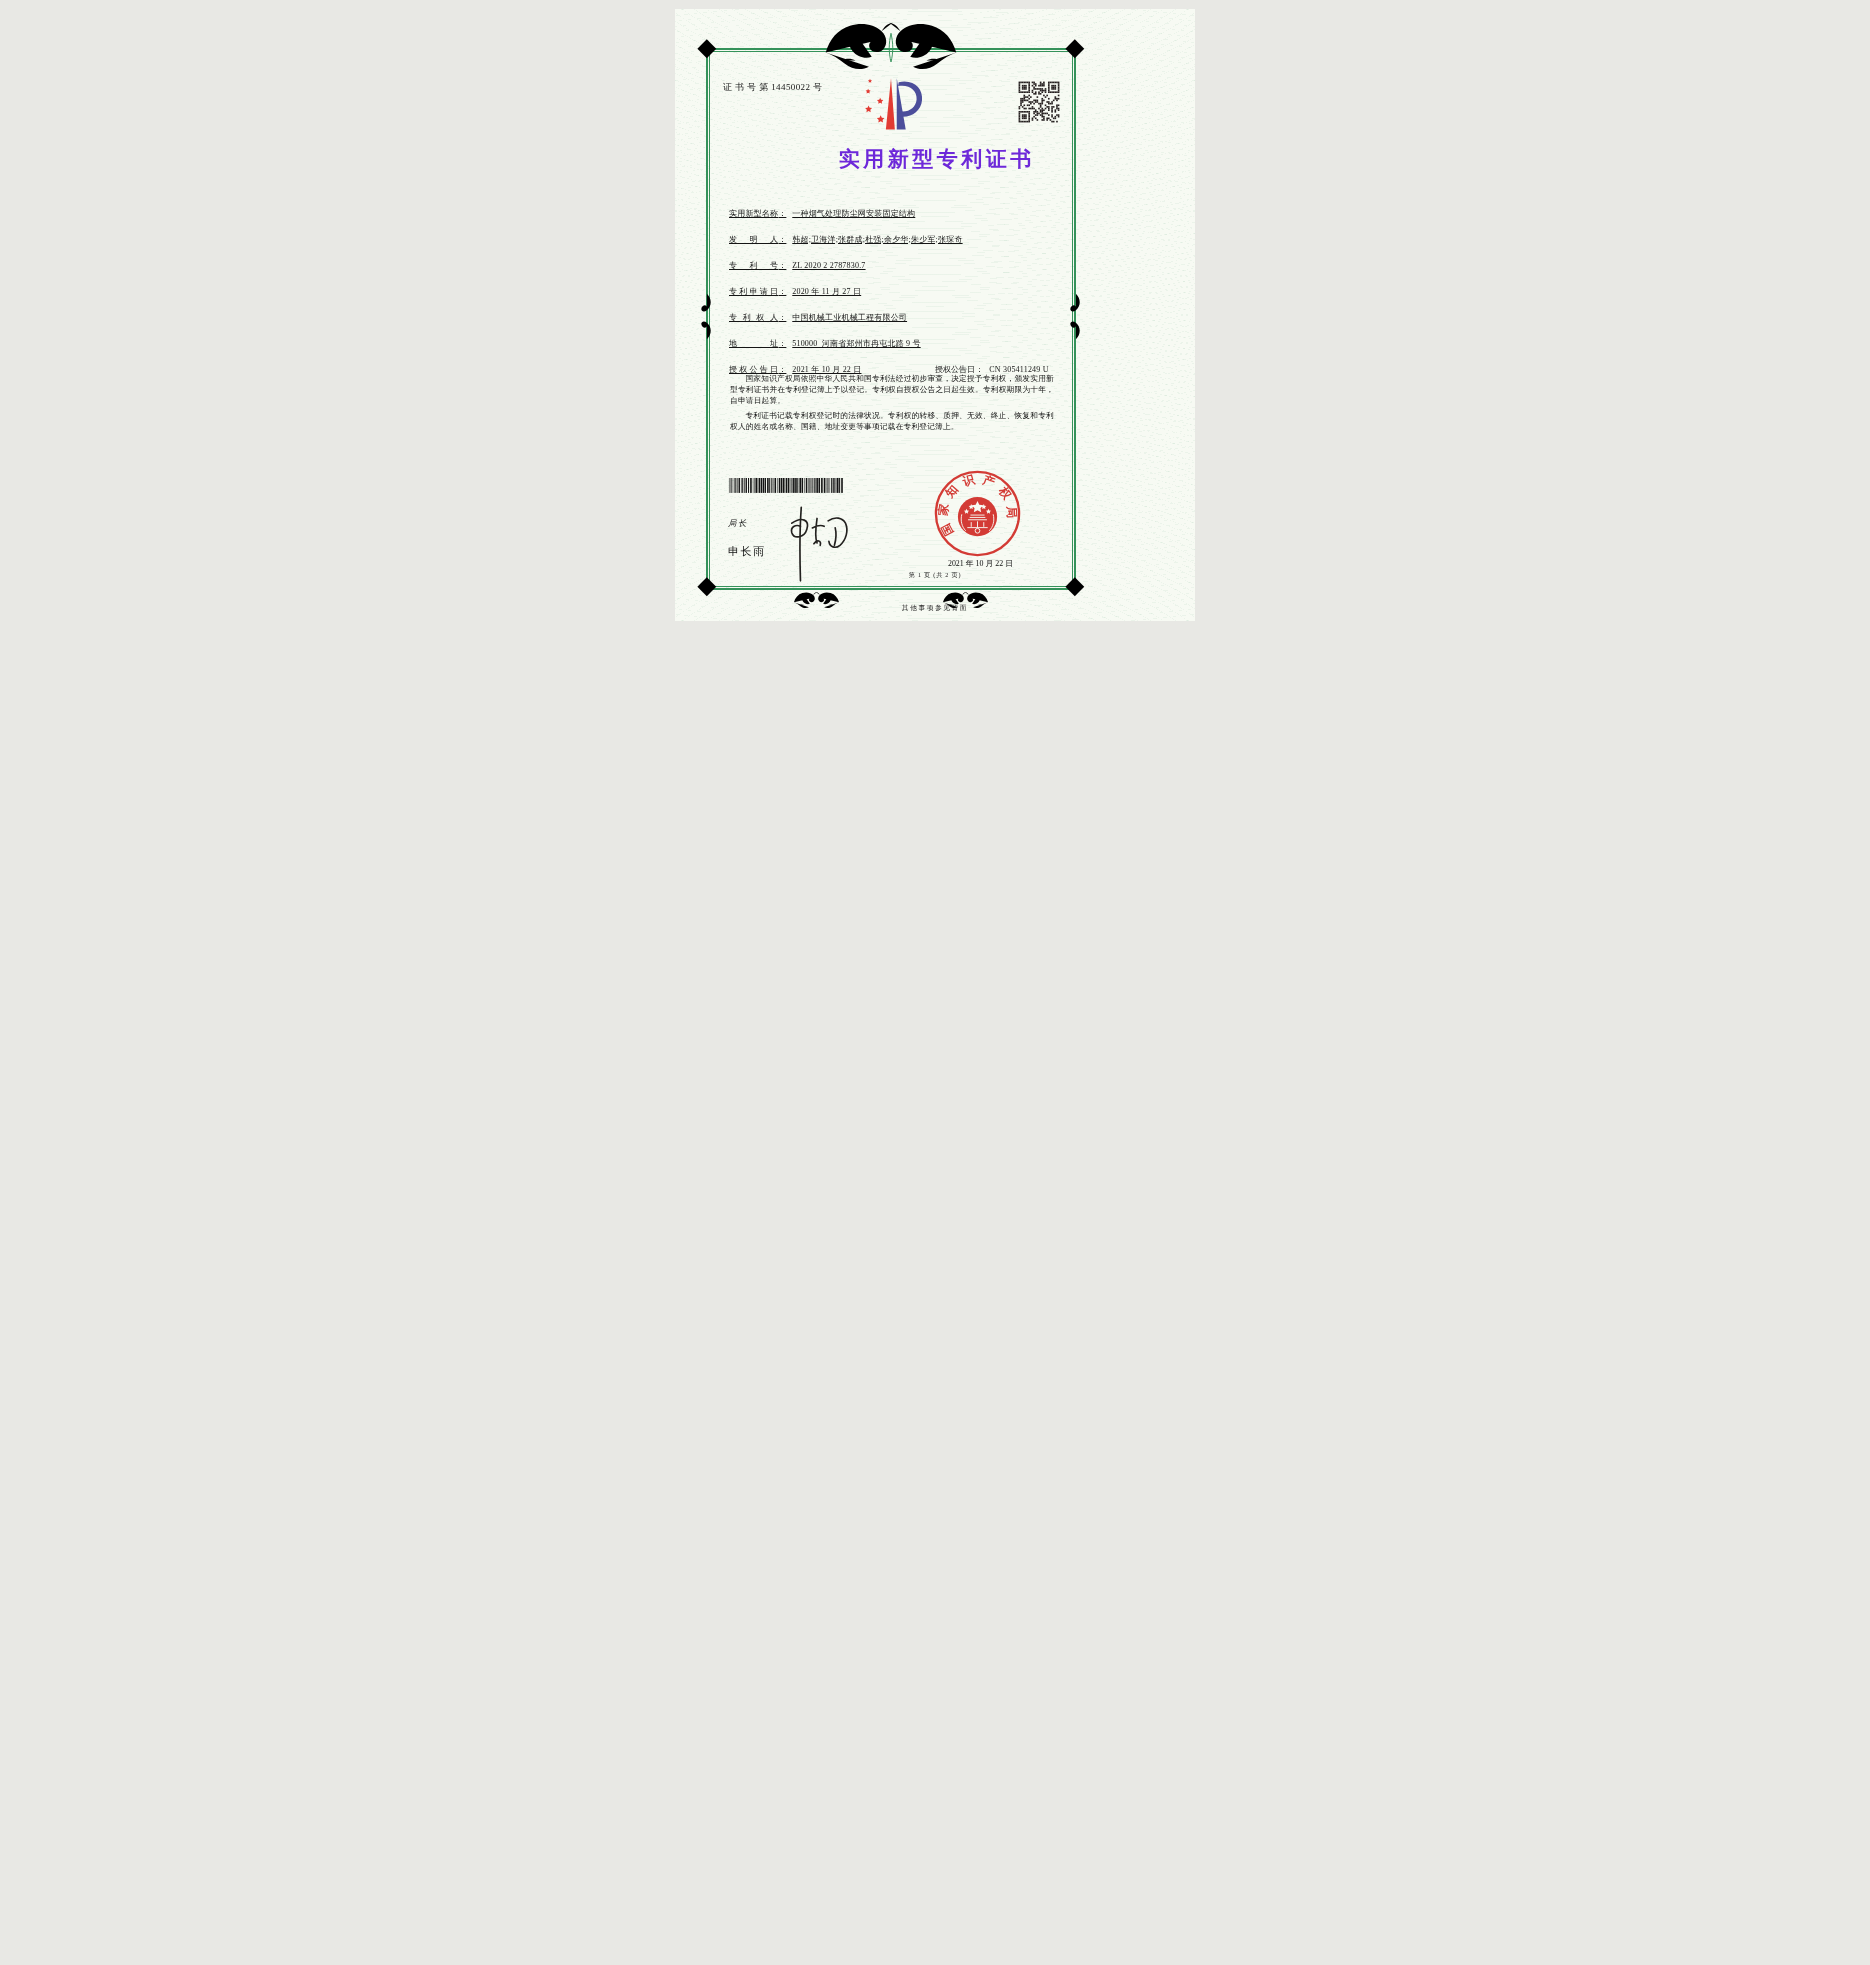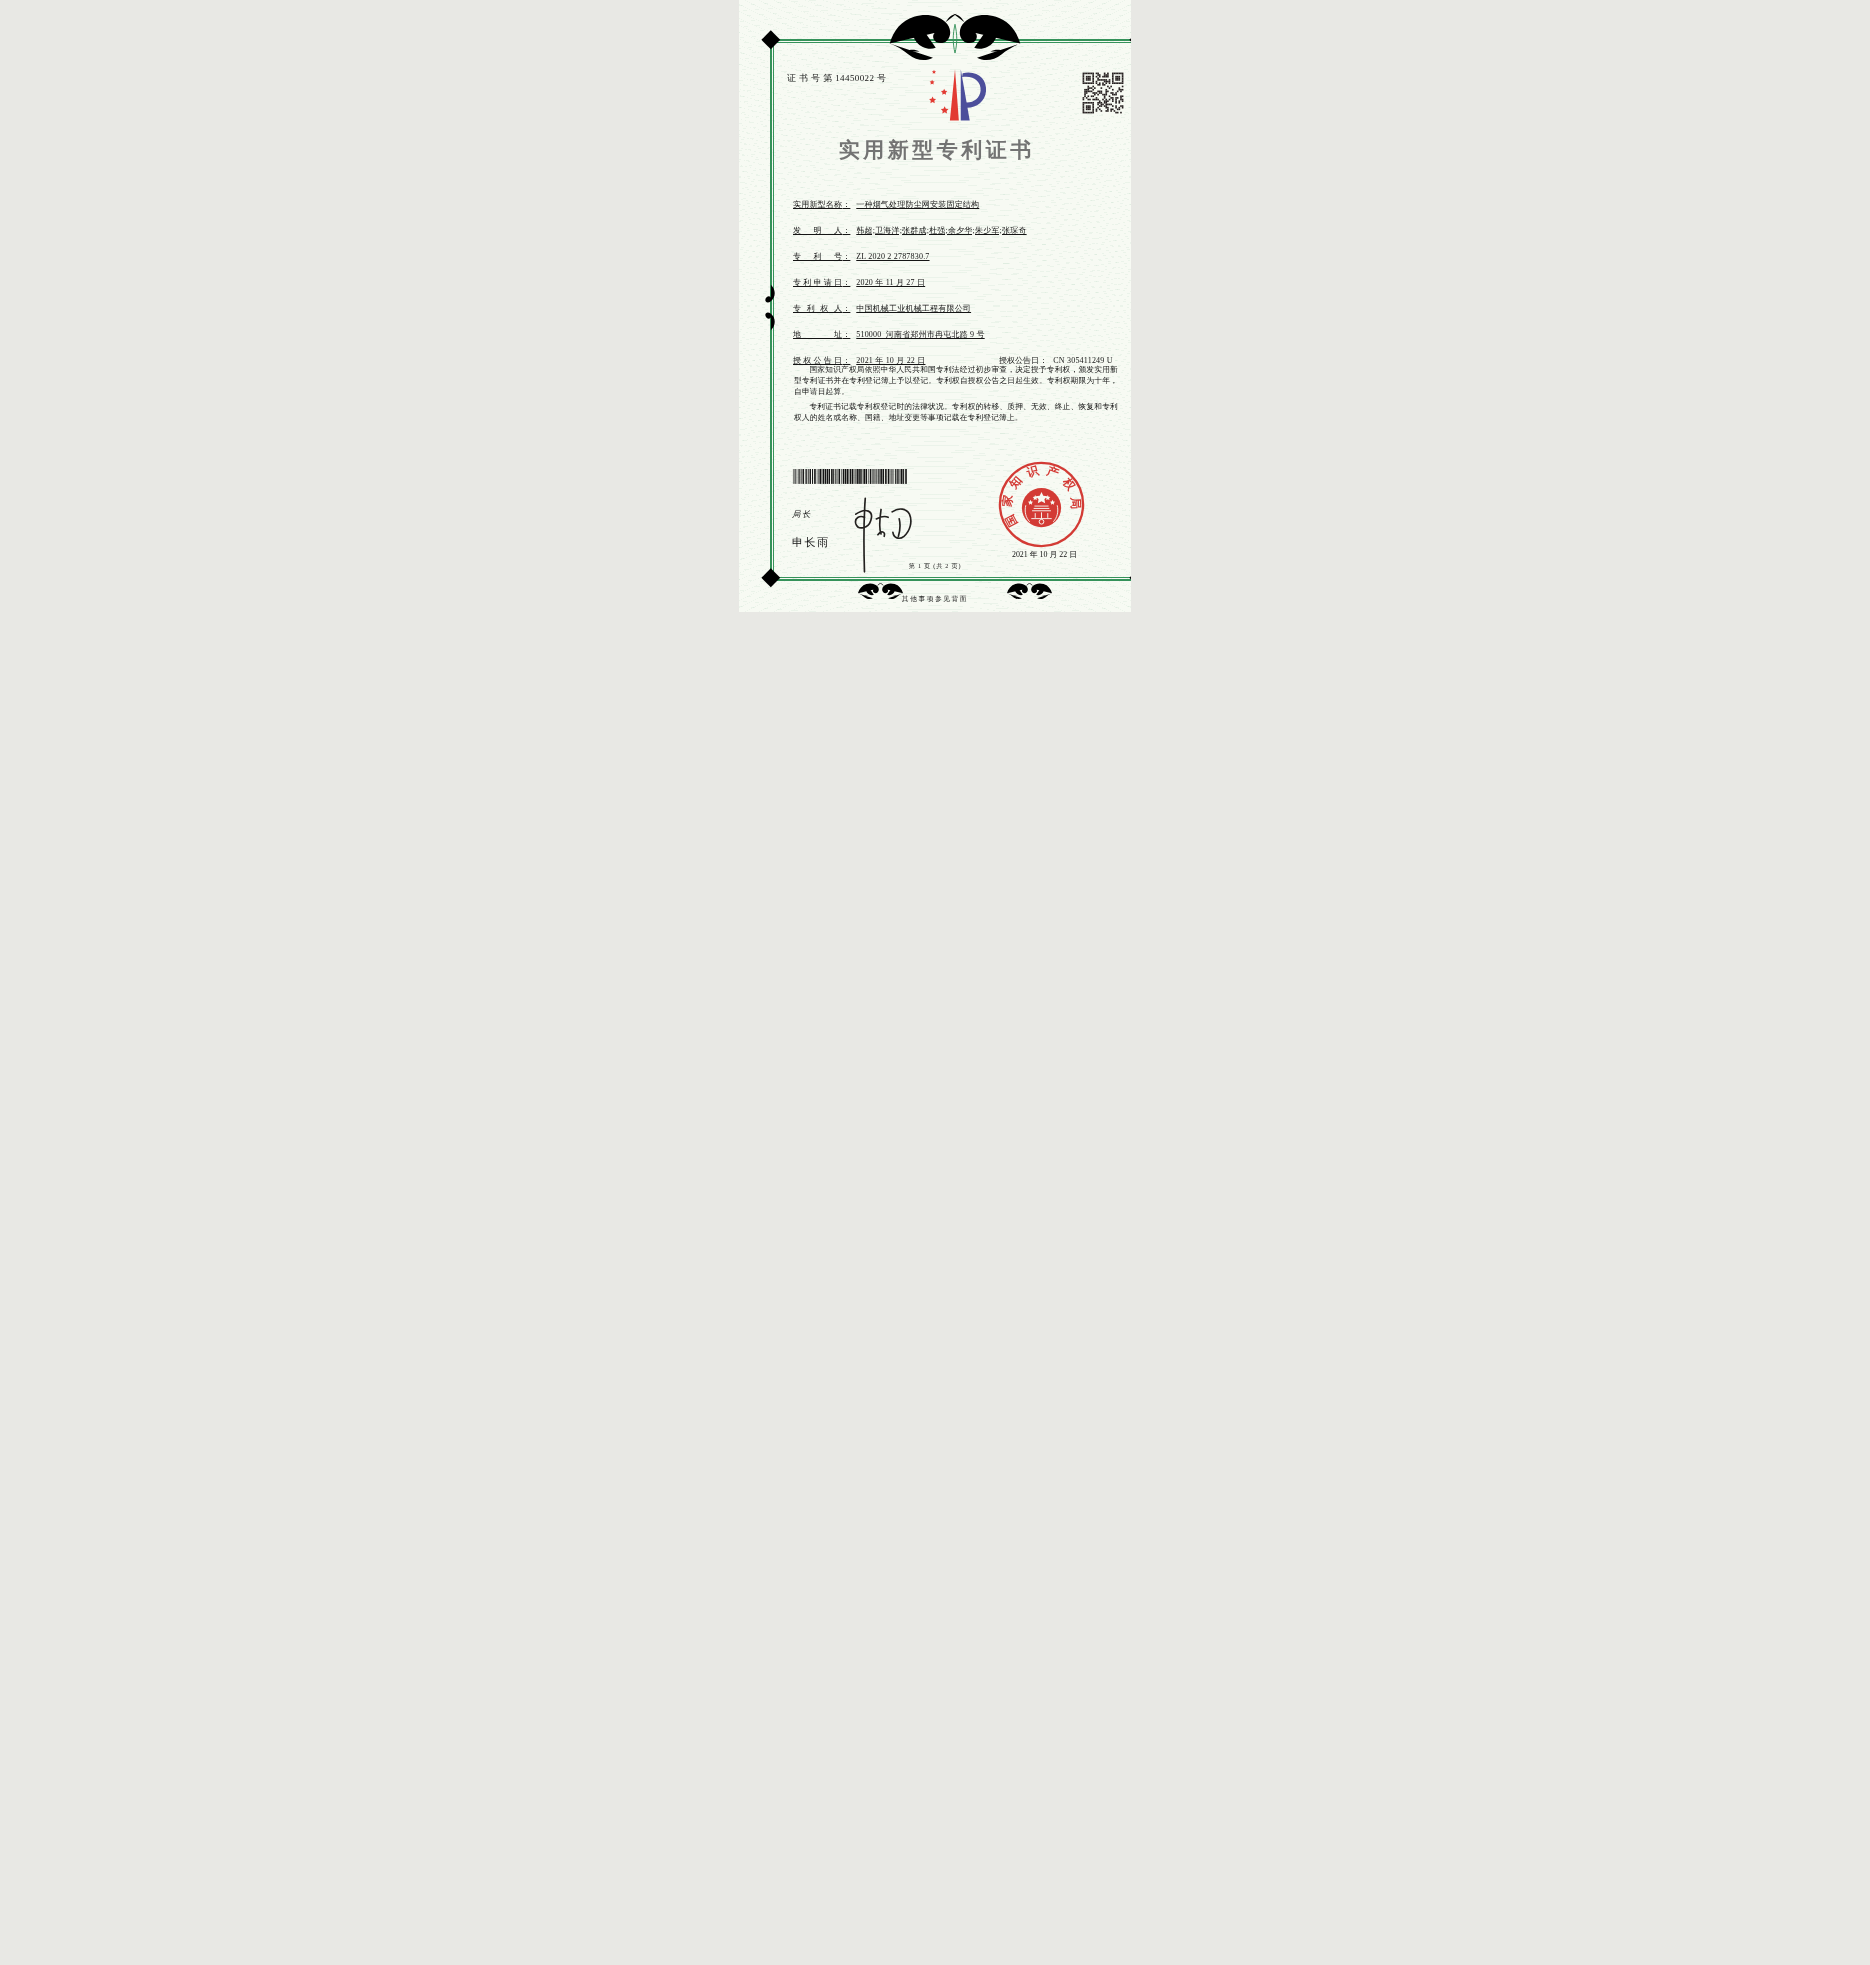--- a/index.html
+++ b/index.html
@@ -3,22 +3,22 @@
 <meta charset="utf-8">
 <style>
   :root{
     --green:#35925a;
     --seal-red:#d2342e;
     --ink:#151515;
   }
   html,body{margin:0;padding:0;background:#e8e8e4;}
   .page{
     position:relative;
-    width:392px;height:612px;
-    margin:0 auto;
+    width:520px;height:612px;
+    margin:9px auto;
     background:#f7faf3;
     overflow:hidden;
     font-family:"Liberation Serif","DejaVu Serif",serif;
     color:var(--ink);
   }
   
   .page .waves{
     position:absolute;inset:0;pointer-events:none;
     background:
       repeating-radial-gradient(ellipse 629px 354px at 50% -18%, rgba(86,160,118,.075) 0 0.6px, transparent 0.6px 9.4px),
@@ -40,21 +40,21 @@
     position:absolute;left:48px;top:72px;
     font-size:9px;letter-spacing:0.4px;white-space:pre;
   }
   .logo{position:absolute;left:184px;top:67px;width:64px;height:60px;}
   .qr{position:absolute;left:343px;top:72px;width:42px;height:42px;background:#f7faf3;}
   .qr svg rect{fill:#262020;}
 
   .title{
     position:absolute;left:0;right:0;top:136px;
     text-align:center;font-size:21px;font-weight:700;
-    letter-spacing:3.5px;text-indent:3.5px;color:#737373;
+    letter-spacing:3.5px;text-indent:3.5px;color:#6d28d9;
   }
 
   .fields{position:absolute;left:54px;top:191px;width:330px;text-decoration:underline;}
   .row{position:relative;height:26px;display:flex;align-items:center;font-size:8px;}
   .lab{display:inline-block;width:49px;text-align:justify;text-align-last:justify;}
   .colon{margin:0 1.2px 0 0.4px;}
   .val{margin-left:4.7px;letter-spacing:0.2px;white-space:pre;text-align:center;}
   .grant2{position:absolute;left:206px;top:0;height:100%;display:flex;align-items:center;}
   .grant2 .lab2{display:inline-block;}
 

